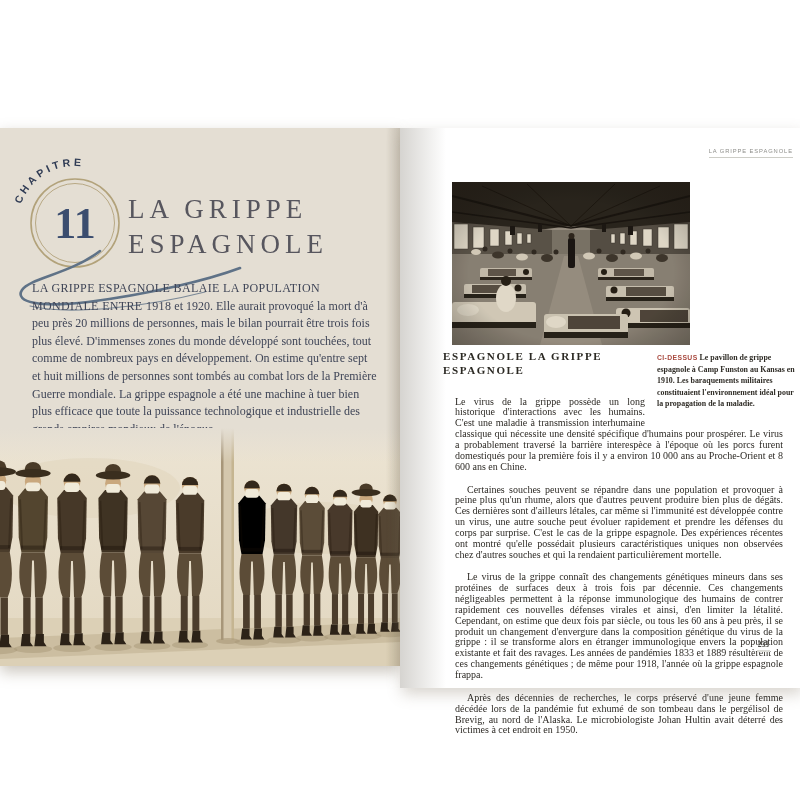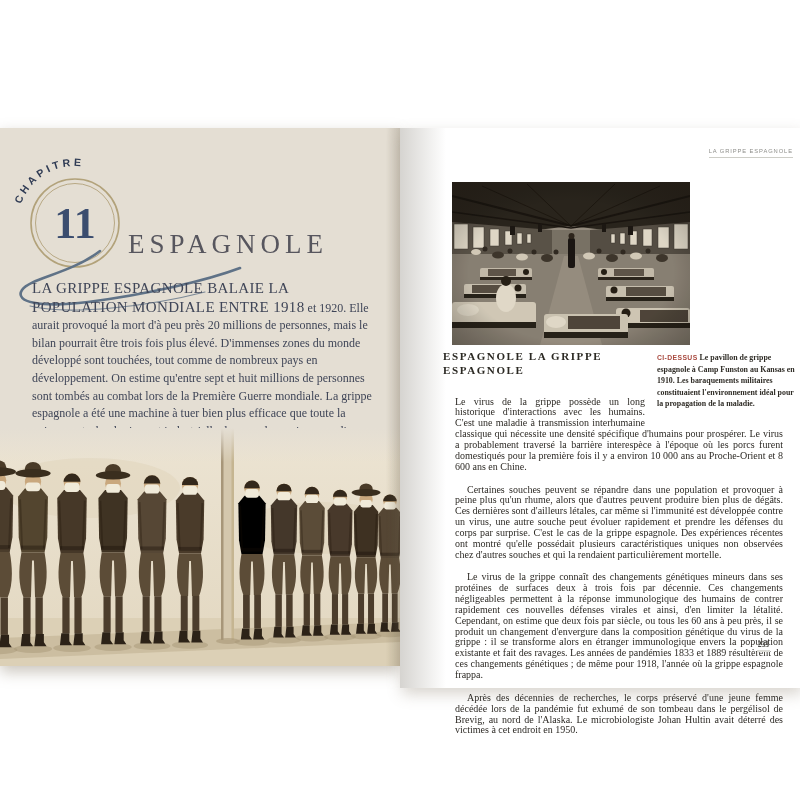--- a/index.html
+++ b/index.html
@@ -10,21 +10,21 @@
              background:var(--page-beige,#e4ded3);
              box-shadow:0 6px 14px rgba(125,112,92,.40);}
   .page-left::after{content:"";position:absolute;right:0;top:0;width:14px;height:100%;
              background:linear-gradient(90deg,rgba(90,80,62,0),rgba(90,80,62,.20));}
   .badge-wrap{position:absolute;left:0;top:20px;width:260px;height:230px;}
   .chapter-title{position:absolute;left:128px;top:64px;margin:0;
              font-size:27px;line-height:35px;letter-spacing:5px;font-weight:400;
              color:var(--title-text,#57565e);}
   .intro{position:absolute;left:32px;top:152px;width:346px;margin:0;
              font-size:12px;line-height:17.6px;color:var(--intro-text,#3f4557);}
-  .intro-lead{font-size:15px;letter-spacing:.35px;}
+  .intro-lead{font-size:12px;letter-spacing:.35px;}
   .ph-sold{position:absolute;left:0;top:300px;width:400px;height:238px;}
   
   .page-right{position:absolute;left:400px;top:128px;width:400px;height:560px;background:#ffffff;
              box-shadow:2px 6px 14px rgba(125,112,92,.30);}
   .page-right::before{content:"";position:absolute;left:0;top:0;width:46px;height:100%;
              background:linear-gradient(90deg,rgba(95,88,74,.26),rgba(95,88,74,0));}
   .running-head{position:absolute;right:7px;top:20px;
              font-family:"Liberation Sans",sans-serif;font-size:5.8px;letter-spacing:.9px;
              color:var(--running-head-gray,#8e8e8a);border-bottom:1px solid #cdcdc7;
              padding-bottom:3px;}
@@ -61,21 +61,21 @@
           <textPath href="#arcCH" startOffset="4">CHAPITRE</textPath>
         </text>
         <text x="75" y="90" text-anchor="middle" font-family="Liberation Serif, serif" font-size="44" font-weight="bold" fill="var(--chapter-number-blue,#3b4d6f)">11</text>
         <g fill="none" stroke="var(--swash-blue,#5f7287)" stroke-linecap="round">
           <path d="M100,103 C70,126 30,130 22,142 C14,154 40,160 88,154 C150,146 208,132 240,120" stroke-width="2.6"></path>
           <path d="M30,158 C70,168 150,158 205,144" stroke-width="1.1" opacity="0.8"></path>
         </g>
       </svg>
     </div>
 
-    <h1 class="chapter-title"><br><span>ESPAGNOLE</span></h1>
+    <h1 class="chapter-title"><span>LA GRIPPE</span><br><span>ESPAGNOLE</span></h1>
 
     <p class="intro"><span class="intro-lead">LA GRIPPE ESPAGNOLE BALAIE LA POPULATION MONDIALE ENTRE 1918</span> <span>et 1920. Elle aurait provoqué la mort d'à peu près 20 millions de personnes, mais le bilan pourrait être trois fois plus élevé. D'immenses zones du monde développé sont touchées, tout comme de nombreux pays en développement. On estime qu'entre sept et huit millions de personnes sont tombés au combat lors de la Première Guerre mondiale. La grippe espagnole a été une machine à tuer bien plus efficace que toute la puissance technologique et industrielle des grands empires mondiaux de l'époque.</span></p>
 
     <svg class="ph-sold" viewBox="0 0 400 238" preserveAspectRatio="none">
       <defs>
         <linearGradient id="sg-sky" x1="0" y1="0" x2="0" y2="1">
           <stop offset="0" stop-color="#ece4d3"></stop>
             <stop offset="1" stop-color="#e2d7c0"></stop>
         </linearGradient>
         <linearGradient id="sg-fade" x1="0" y1="0" x2="0" y2="1">

